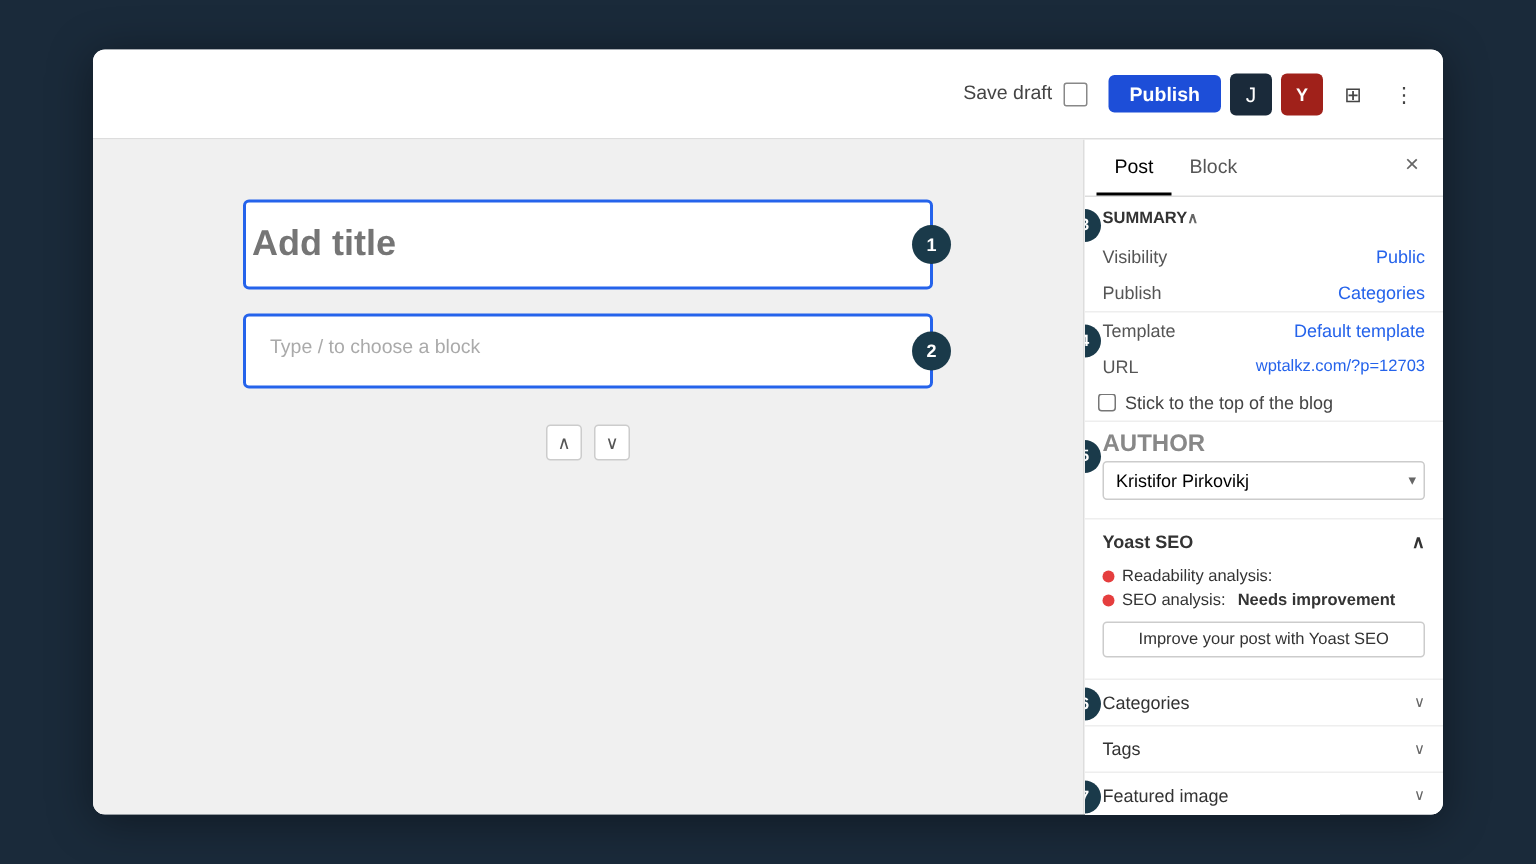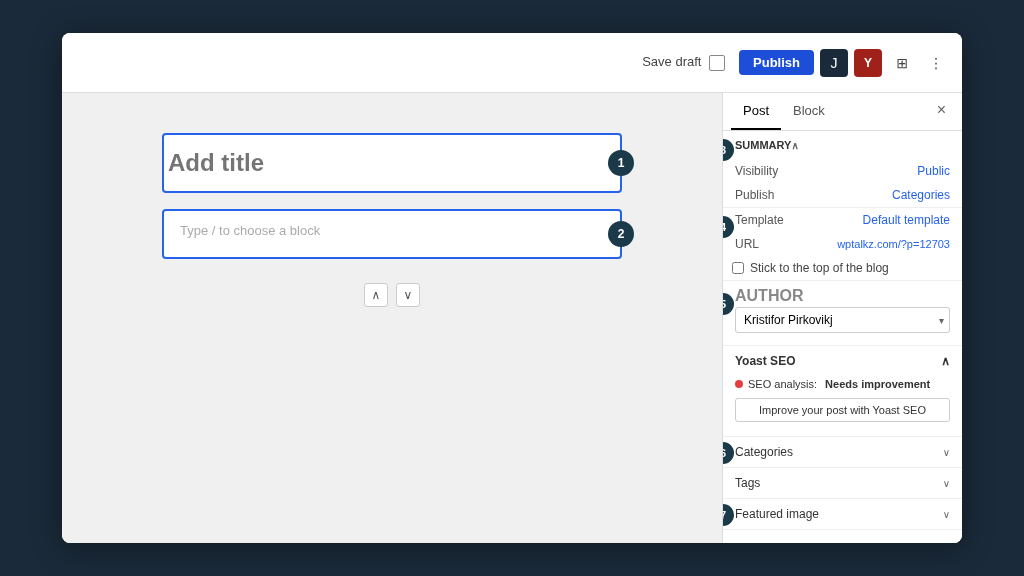--- a/index.html
+++ b/index.html
@@ -454,20 +454,24 @@
         </div>
       </div>
 
       <div class="yoast-section section-with-badge" style="position:relative;">
         <div class="yoast-header">
           <span>Yoast SEO</span>
           <span>∧</span>
         </div>
         <div class="yoast-item">
           <span class="yoast-dot red"></span>
+          <span>Readability analysis:</span>
+        </div>
+        <div class="yoast-item">
+          <span class="yoast-dot red"></span>
           <span>SEO analysis:</span>
           <strong style="margin-left:3px;font-size:11px;">Needs improvement</strong>
         </div>
         <button class="yoast-improve-btn">Improve your post with Yoast SEO</button>
       </div>
 
       <div class="section-with-badge" style="position:relative;">
         <div style="position:absolute;left:-11px;top:50%;transform:translateY(-50%);z-index:2;">
           <span class="num-badge">6</span>
         </div>

